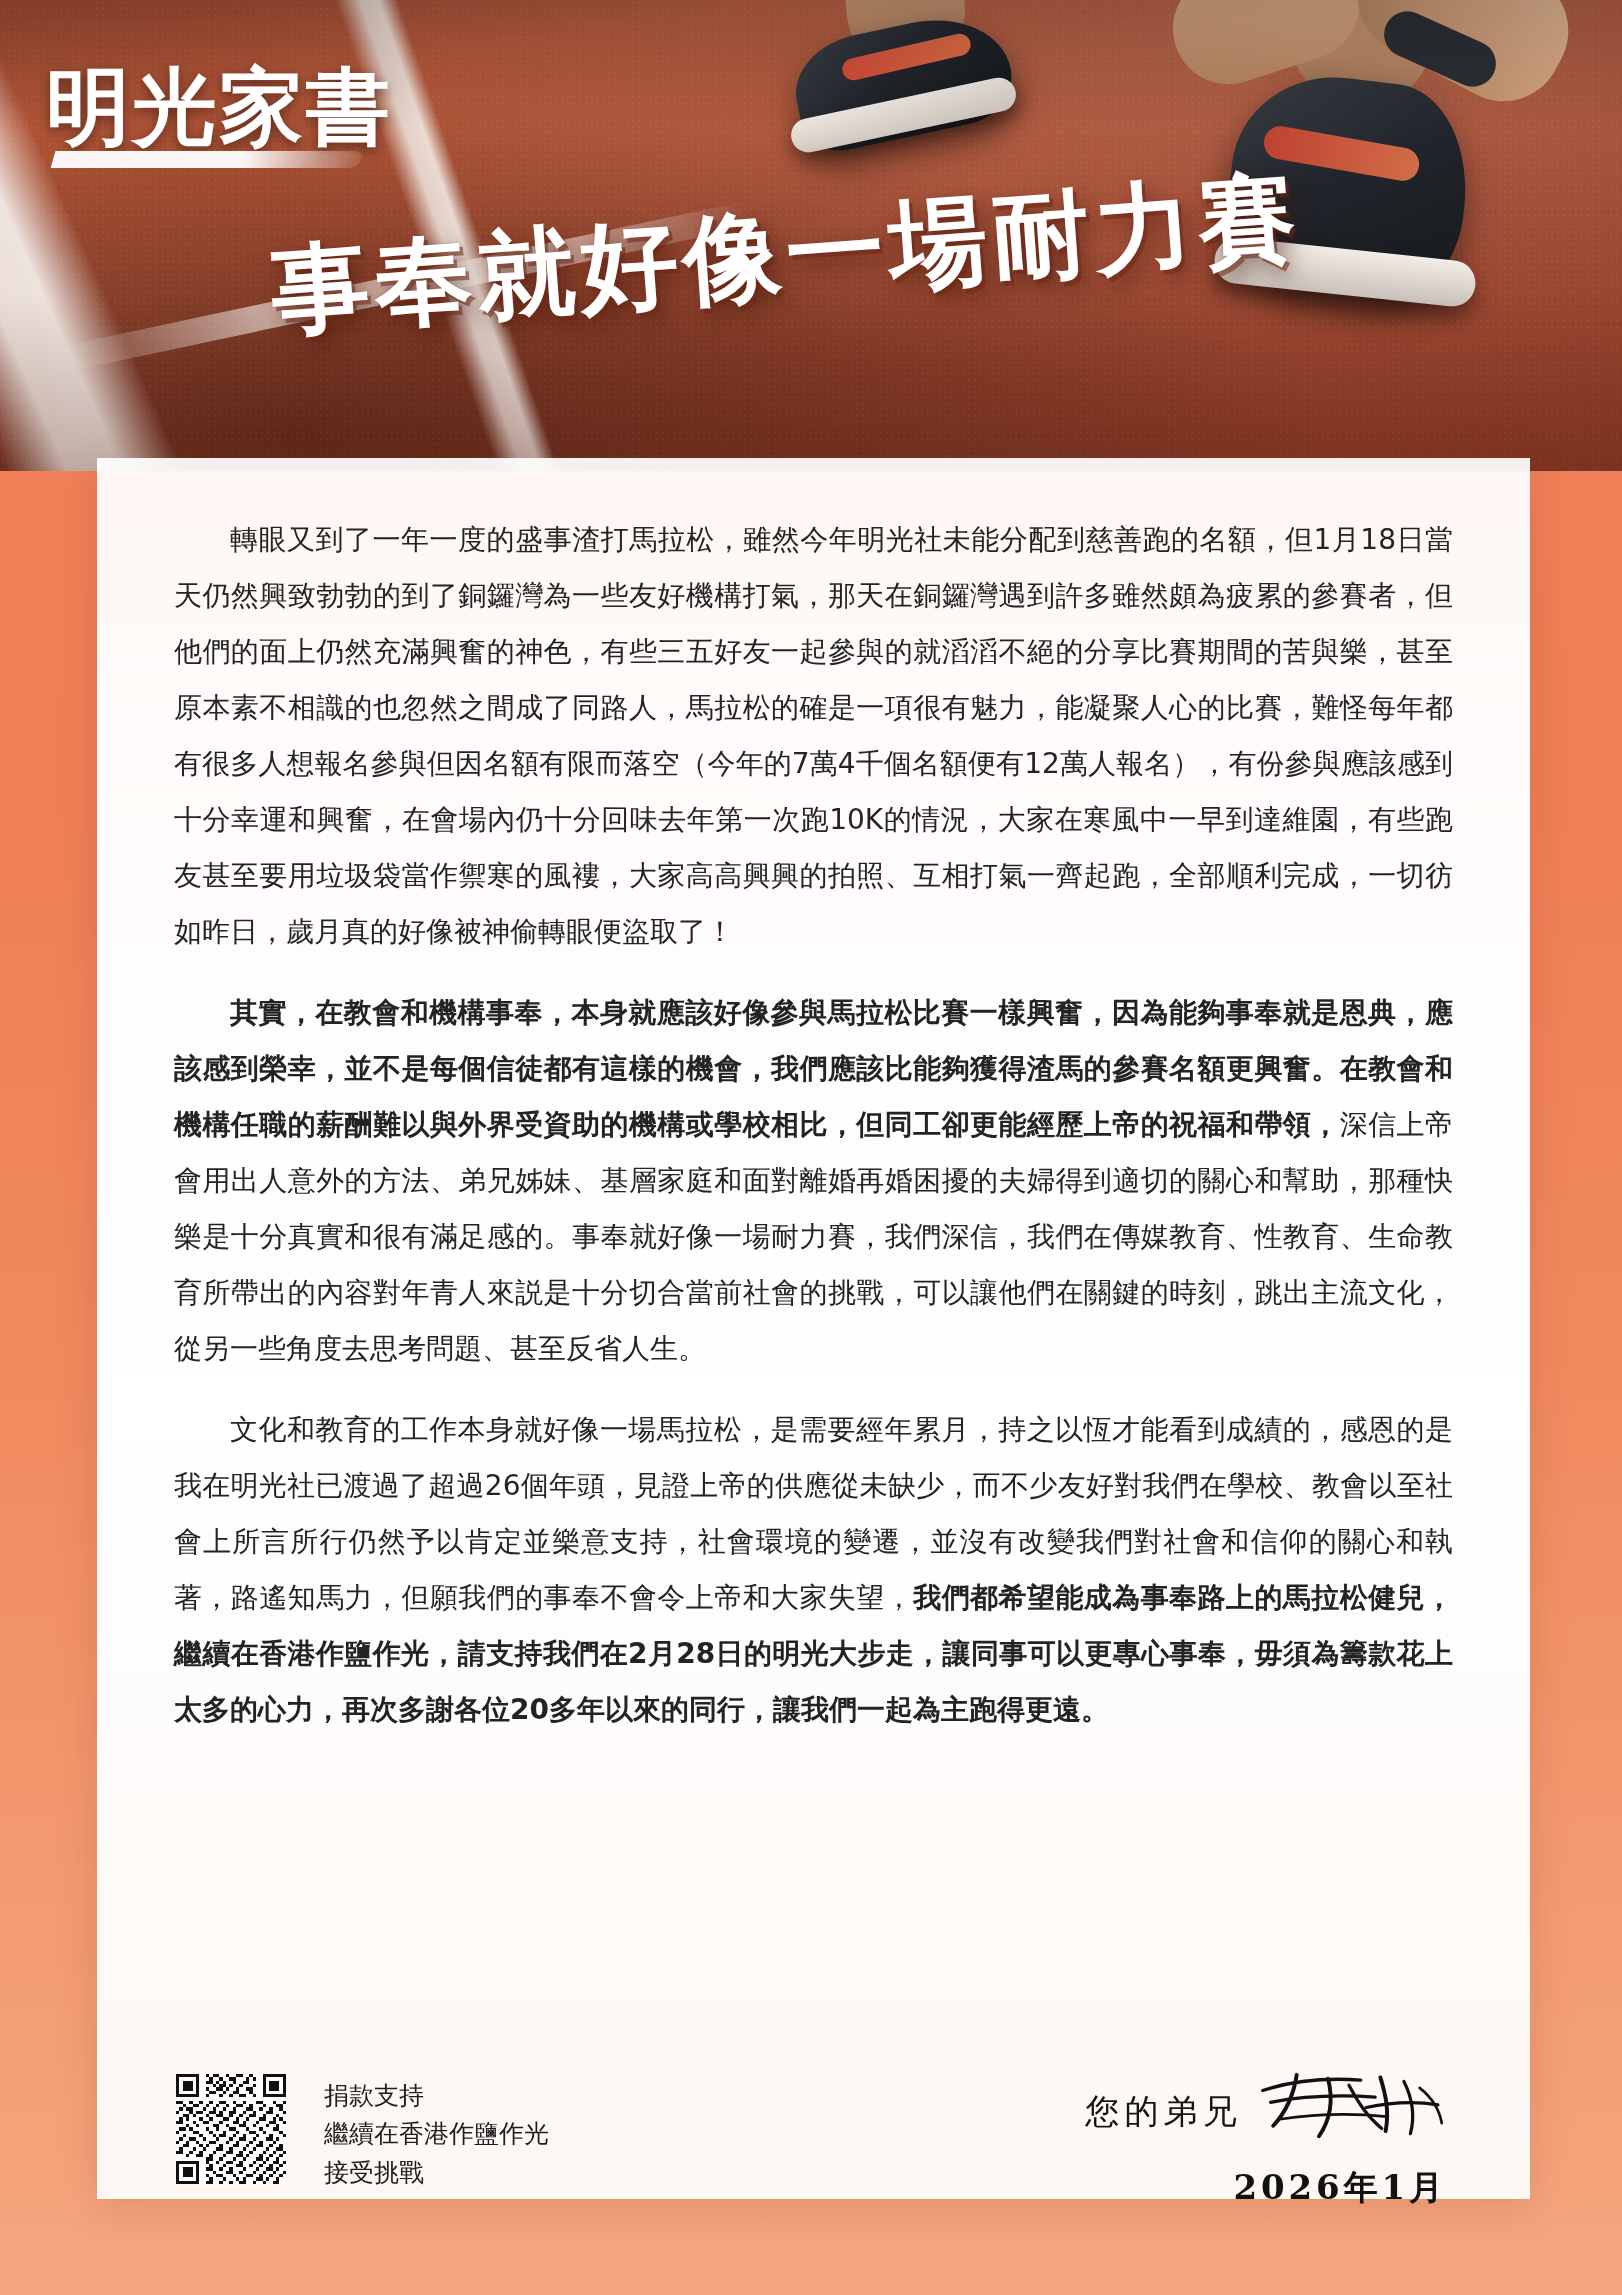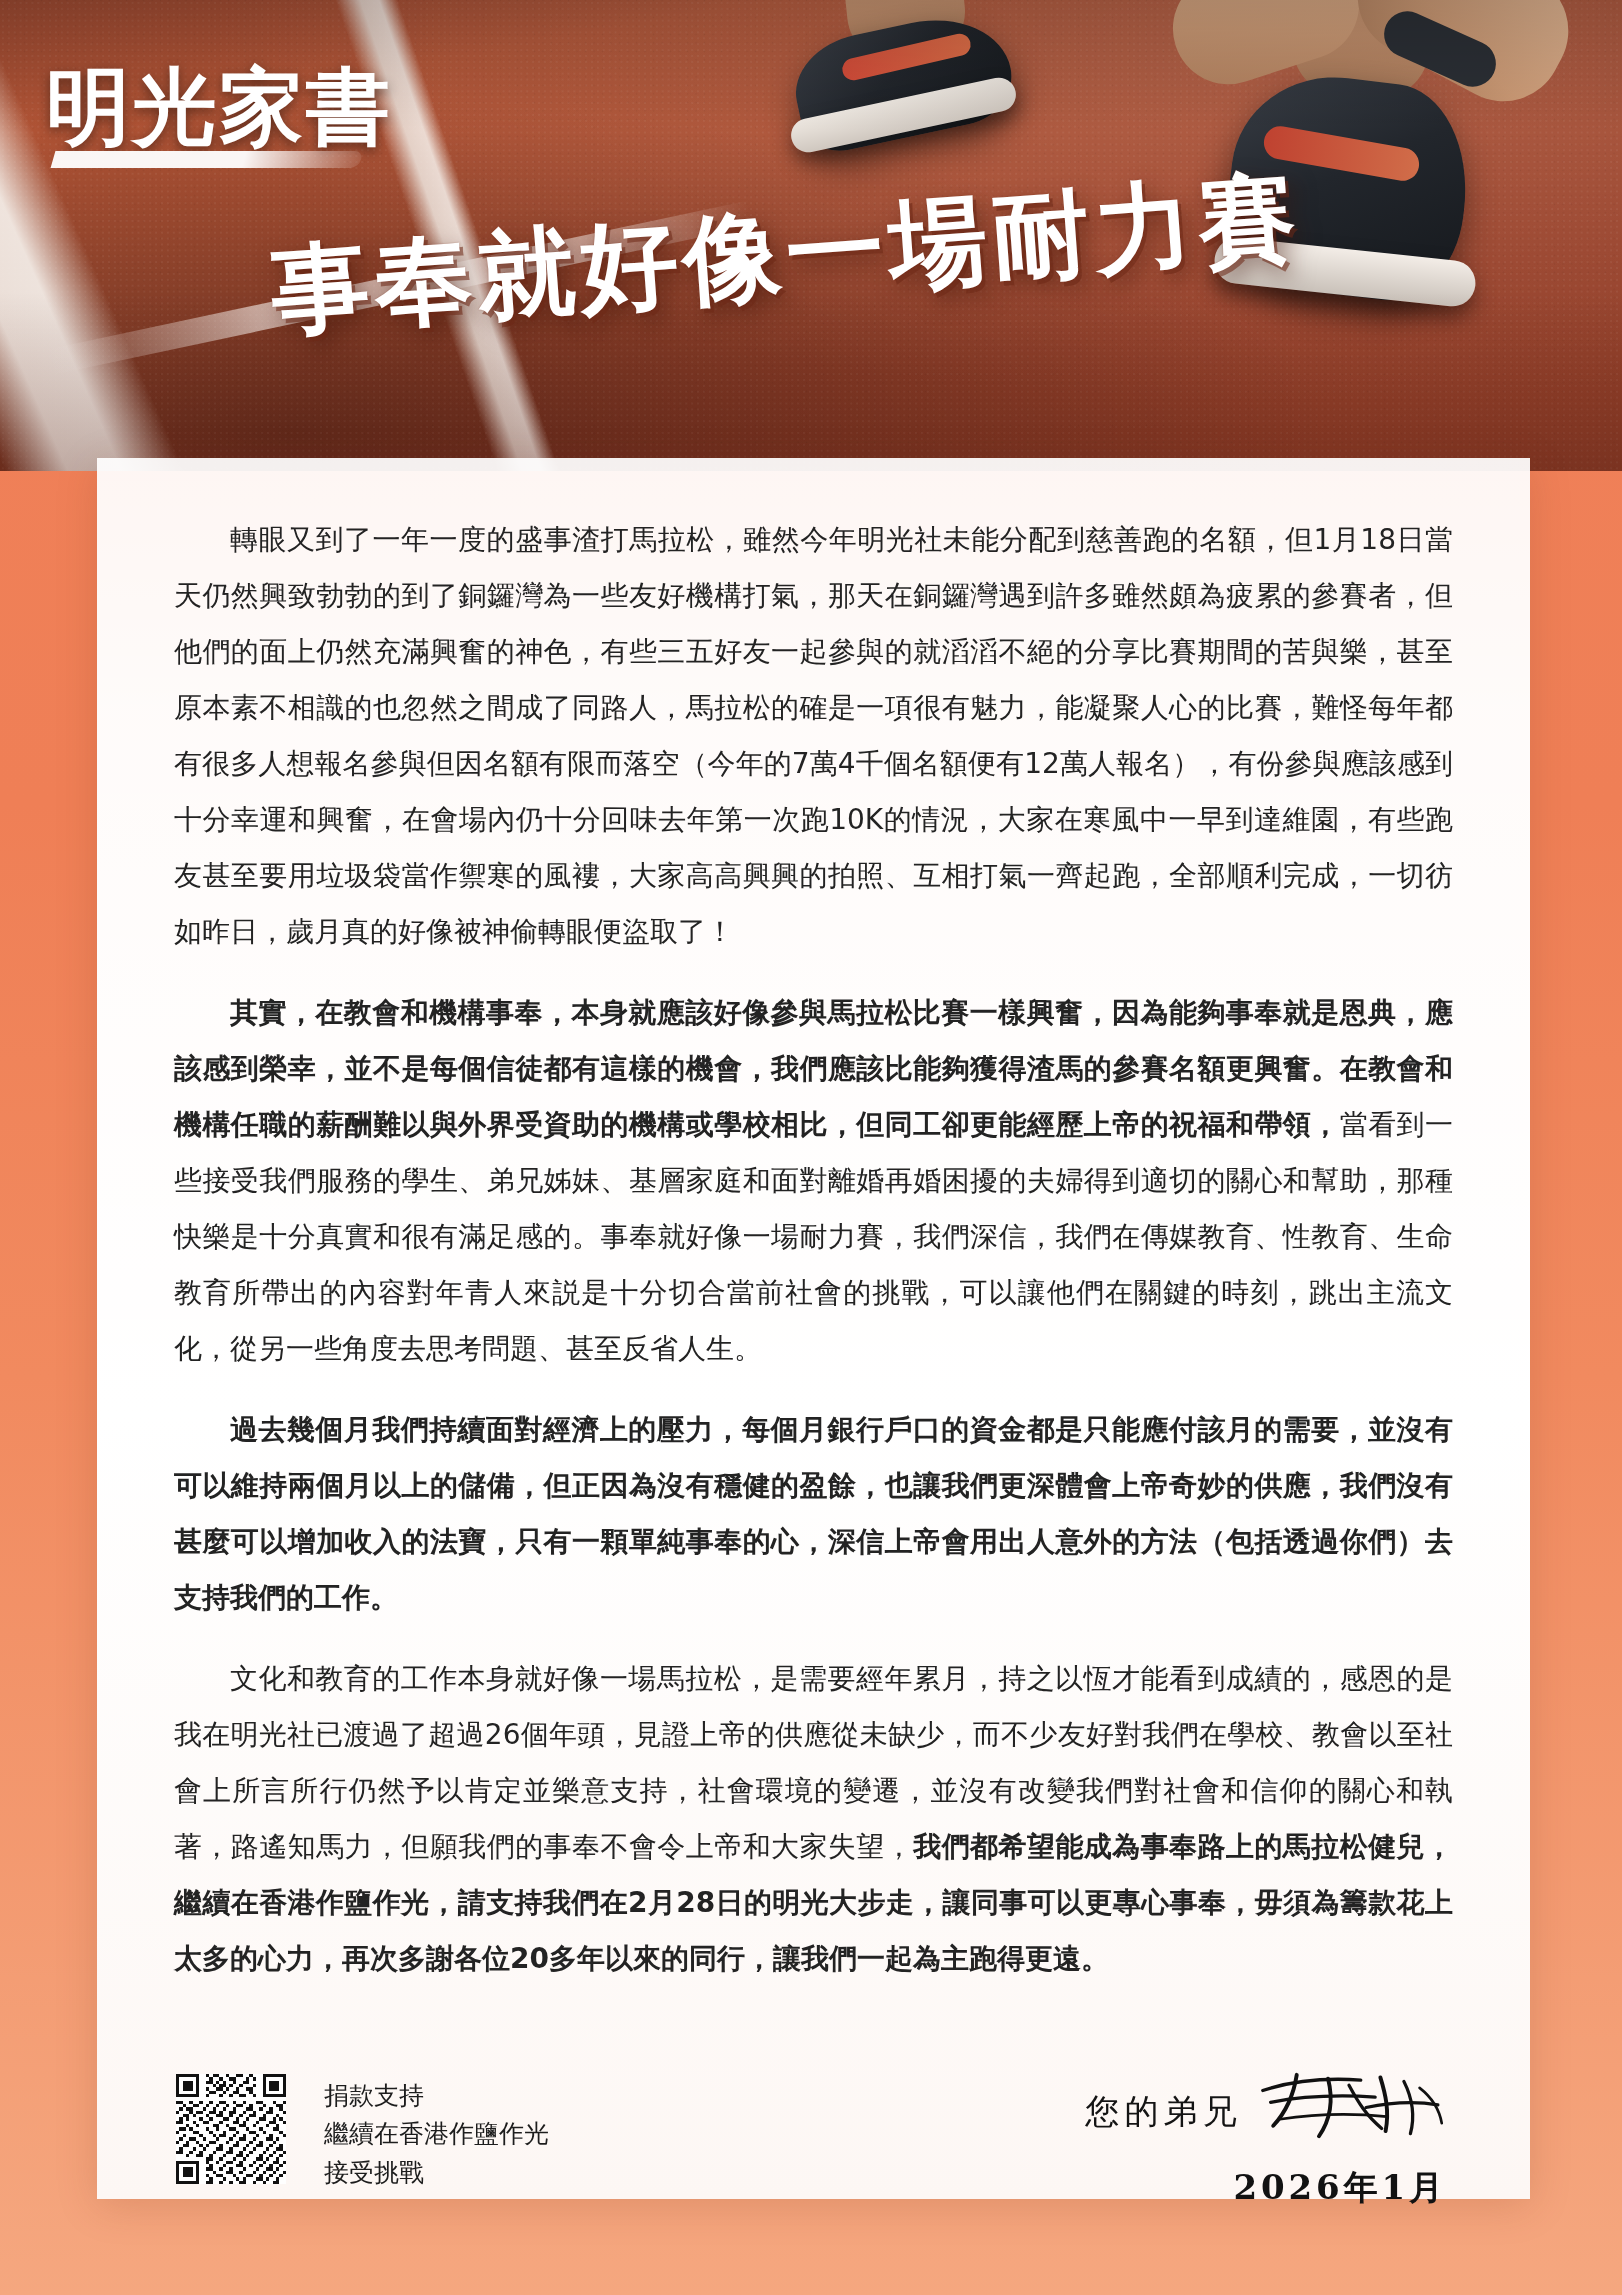--- a/index.html
+++ b/index.html
@@ -342,23 +342,22 @@
   </div>
 
   <div class="headline">
     <div class="title">事奉就好像一場耐力賽</div>
   </div>
 
   <div class="panel">
 
     <p class="para">轉眼又到了一年一度的盛事渣打馬拉松，雖然今年明光社未能分配到慈善跑的名額，但1月18日當天仍然興致勃勃的到了銅鑼灣為一些友好機構打氣，那天在銅鑼灣遇到許多雖然頗為疲累的參賽者，但他們的面上仍然充滿興奮的神色，有些三五好友一起參與的就滔滔不絕的分享比賽期間的苦與樂，甚至原本素不相識的也忽然之間成了同路人，馬拉松的確是一項很有魅力，能凝聚人心的比賽，難怪每年都有很多人想報名參與但因名額有限而落空（今年的7萬4千個名額便有12萬人報名），有份參與應該感到十分幸運和興奮，在會場內仍十分回味去年第一次跑10K的情況，大家在寒風中一早到達維園，有些跑友甚至要用垃圾袋當作禦寒的風褸，大家高高興興的拍照、互相打氣一齊起跑，全部順利完成，一切彷如昨日，歲月真的好像被神偷轉眼便盜取了！</p>
 
-    <p class="para"><span class="b">其實，在教會和機構事奉，本身就應該好像參與馬拉松比賽一樣興奮，因為能夠事奉就是恩典，應該感到榮幸，並不是每個信徒都有這樣的機會，我們應該比能夠獲得渣馬的參賽名額更興奮。在教會和機構任職的薪酬難以與外界受資助的機構或學校相比，但同工卻更能經歷上帝的祝福和帶領，</span><span>當看到一些接受我們服務的學生、弟兄姊妹、基層家庭和面對離婚再婚困擾的夫婦得到適切的關心和幫助，那種快樂是十分真實和很有滿足感的。事奉就好像一場耐力賽，我們深信，我們在傳媒教育、性教育、生命教育所帶出的內容對年青人來説是十分切合當前社會的挑戰，可以讓他們在關鍵的時刻，跳出主流文化，從另一些角度去思考問題、甚至反省人生。</span></p>
-
-    <p class="para bold">過去幾個月我們持續面對經濟上的壓力，每個月銀行戶口的資金都是只能應付該月的需要，並沒有可以維持兩個月以上的儲備，但正因為沒有穩健的盈餘，也讓我們更深體會上帝奇妙的供應，我們沒有甚麼可以增加收入的法寶，只有一顆單純事奉的心，深信上帝會用出人意外的方法（包括透過你們）去支持我們的工作。</p>
+    <p class="para"><span class="b">其實，在教會和機構事奉，本身就應該好像參與馬拉松比賽一樣興奮，因為能夠事奉就是恩典，應該感到榮幸，並不是每個信徒都有這樣的機會，我們應該比能夠獲得渣馬的參賽名額更興奮。在教會和機構任職的薪酬難以與外界受資助的機構或學校相比，但同工卻更能經歷上帝的祝福和帶領，</span><span>深信上帝會用出人意外的方法、弟兄姊妹、基層家庭和面對離婚再婚困擾的夫婦得到適切的關心和幫助，那種快樂是十分真實和很有滿足感的。事奉就好像一場耐力賽，我們深信，我們在傳媒教育、性教育、生命教育所帶出的內容對年青人來説是十分切合當前社會的挑戰，可以讓他們在關鍵的時刻，跳出主流文化，從另一些角度去思考問題、甚至反省人生。</span></p>
+
 
     <p class="para"><span>文化和教育的工作本身就好像一場馬拉松，是需要經年累月，持之以恆才能看到成績的，感恩的是我在明光社已渡過了超過26個年頭，見證上帝的供應從未缺少，而不少友好對我們在學校、教會以至社會上所言所行仍然予以肯定並樂意支持，社會環境的變遷，並沒有改變我們對社會和信仰的關心和執著，路遙知馬力，但願我們的事奉不會令上帝和大家失望，</span><span class="b">我們都希望能成為事奉路上的馬拉松健兒，繼續在香港作鹽作光，請支持我們在2月28日的明光大步走，讓同事可以更專心事奉，毋須為籌款花上太多的心力，再次多謝各位20多年以來的同行，讓我們一起為主跑得更遠。</span></p>
 
   </div>
 
   <div class="footer">
 
     <div class="qr-block">
       <div class="qr">
         <svg width="110" height="110" viewBox="0 0 33 33" shape-rendering="crispEdges" aria-hidden="true">

